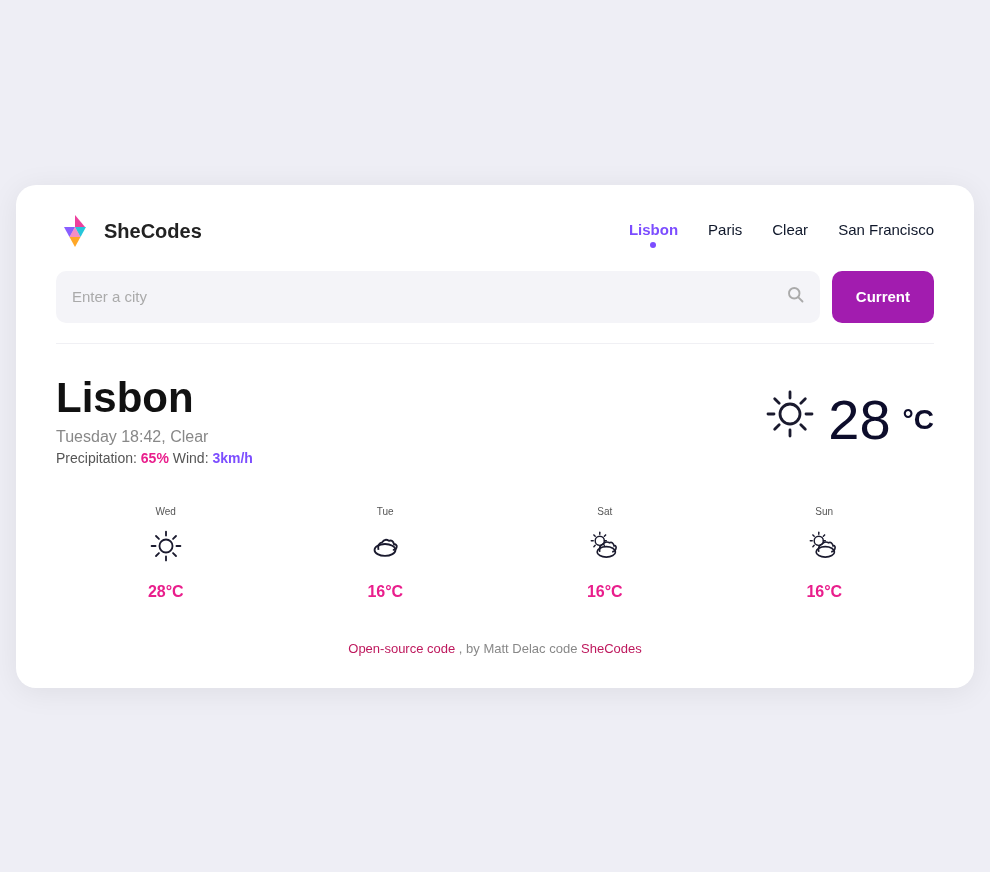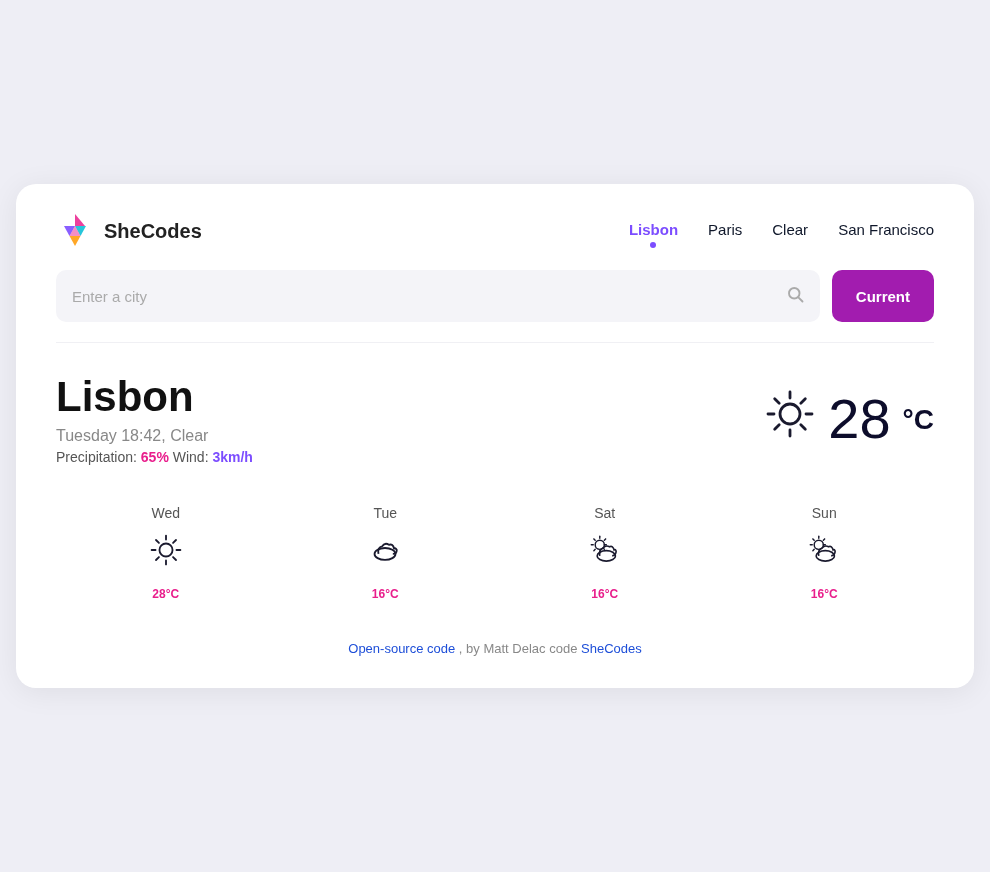--- a/index.html
+++ b/index.html
@@ -208,46 +208,46 @@
 
     .forecast-day {
       display: flex;
       flex-direction: column;
       align-items: center;
       gap: 12px;
       min-width: 100px;
     }
 
     .forecast-day-name {
-      font-size: 14px;
+      font-size: 10px;
       color: #555;
       font-weight: 500;
     }
 
     .forecast-icon {
       font-size: 32px;
       color: #111;
     }
 
     .forecast-temp {
-      font-size: 12px;
+      font-size: 16px;
       font-weight: 700;
       color: #e91e8c;
     }
 
     
     .footer {
       text-align: center;
       padding: 16px 40px 0 40px;
       font-size: 13px;
       color: #888;
     }
 
     .footer a {
-      color: #1d4ed8;
+      color: #be185d;
       text-decoration: none;
     }
   </style>
 </head>
 <body>
 
 <div class="card">
 
   <div class="header">
     <div class="logo-area">

